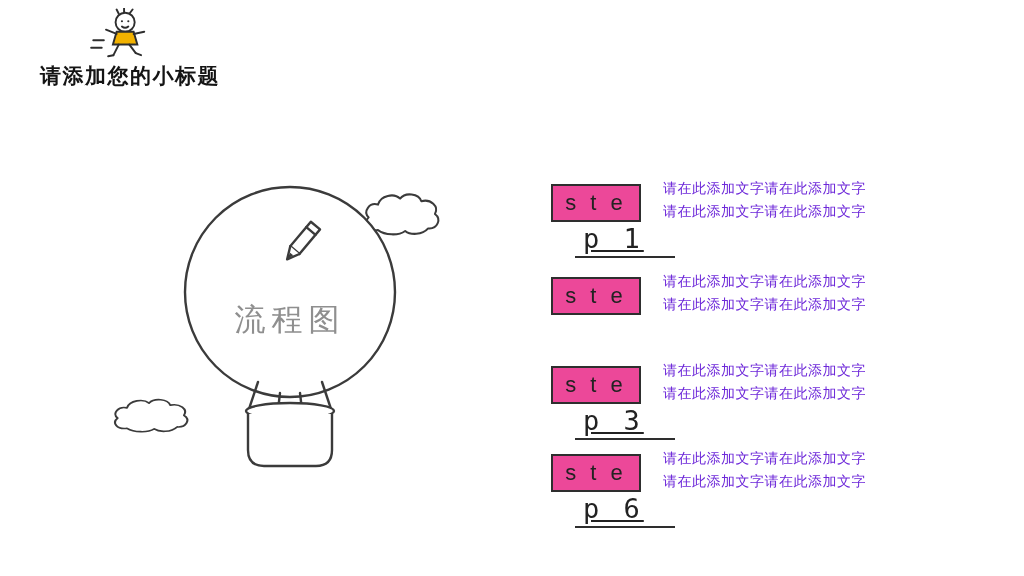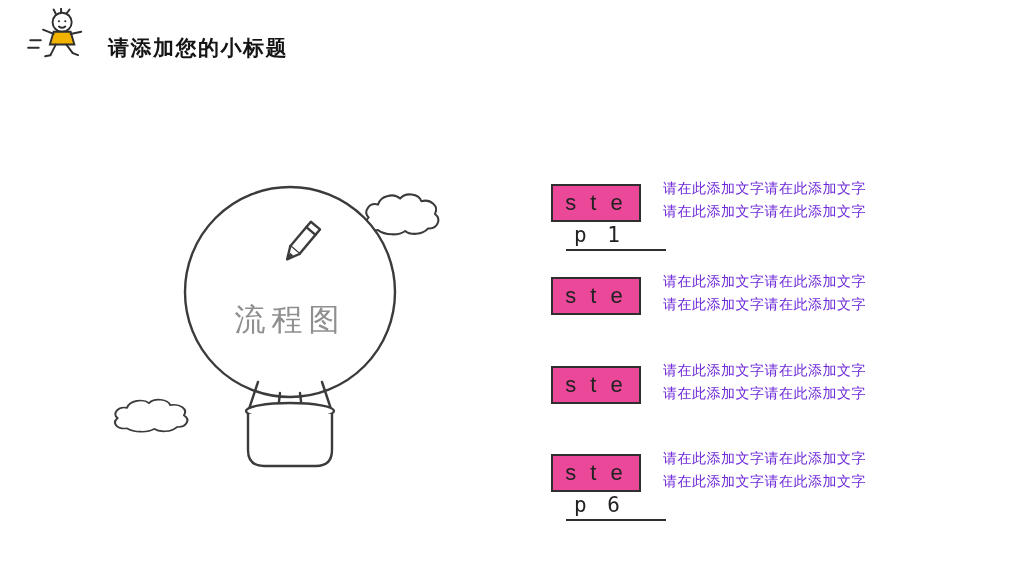--- a/index.html
+++ b/index.html
@@ -4,21 +4,21 @@
 <style>
   html,body{margin:0;padding:0;background:#ffffff;}
   .slide{
     position:relative;
     width:1024px;height:576px;
     background:#ffffff;
     overflow:hidden;
     font-family:"Liberation Sans", sans-serif;
   }
   
-  .header{position:absolute;left:26px;top:8px;display:flex;align-items:flex-end;}
+  .header{position:absolute;left:26px;top:8px;display:flex;align-items:center;flex-direction:column;}
   .header-icon{width:68px;height:54px;}
   .slide-title{
     margin-left:14px;
     font-size:21px;
     font-weight:800;
     color:#141414;
     letter-spacing:1.5px;
     font-family:"Liberation Sans", sans-serif;
   }
   
@@ -29,27 +29,28 @@
   .step-box{
     width:86px;height:34px;
     border:2px solid #2e2e2e;
     display:flex;align-items:center;justify-content:center;
     font-family:Liberation Sans, sans-serif;
     font-size:22px;color:#222;
     letter-spacing:4px;
     background:#ec4899;
   }
   .step-tail{
-    margin-left:15px;
+    margin-left:24px;
     width:92px;
     padding:1px 0 2px 8px;
     border-bottom:2px solid #2e2e2e;
     font-family:"DejaVu Sans Mono", monospace;
-    font-size:21px;color:#222;
+    font-size:27px;color:#222;
     letter-spacing:4px;
+    text-decoration:underline;
   }
   .step-desc{
     position:absolute;left:112px;top:-7px;width:265px;
     font-family:"Liberation Serif", serif;
     font-size:14px;color:#6d28d9;
     letter-spacing:0.5px;
     line-height:23px;
   }
   .step-desc div{white-space:nowrap;}
   .row1{top:184px;} .row2{top:277px;} .row3{top:366px;} .row4{top:454px;}
@@ -126,20 +127,21 @@
     </div>
     <div class="step-desc">
       <div>请在此添加文字请在此添加文字</div>
       <div>请在此添加文字请在此添加文字</div>
     </div>
   </div>
 
   <div class="step-row row3">
     <div class="step-marker">
       <div class="step-box">s t e</div>
+      <div class="step-tail">p 3</div>
     </div>
     <div class="step-desc">
       <div>请在此添加文字请在此添加文字</div>
       <div>请在此添加文字请在此添加文字</div>
     </div>
   </div>
 
   <div class="step-row row4">
     <div class="step-marker">
       <div class="step-box">s t e</div>

